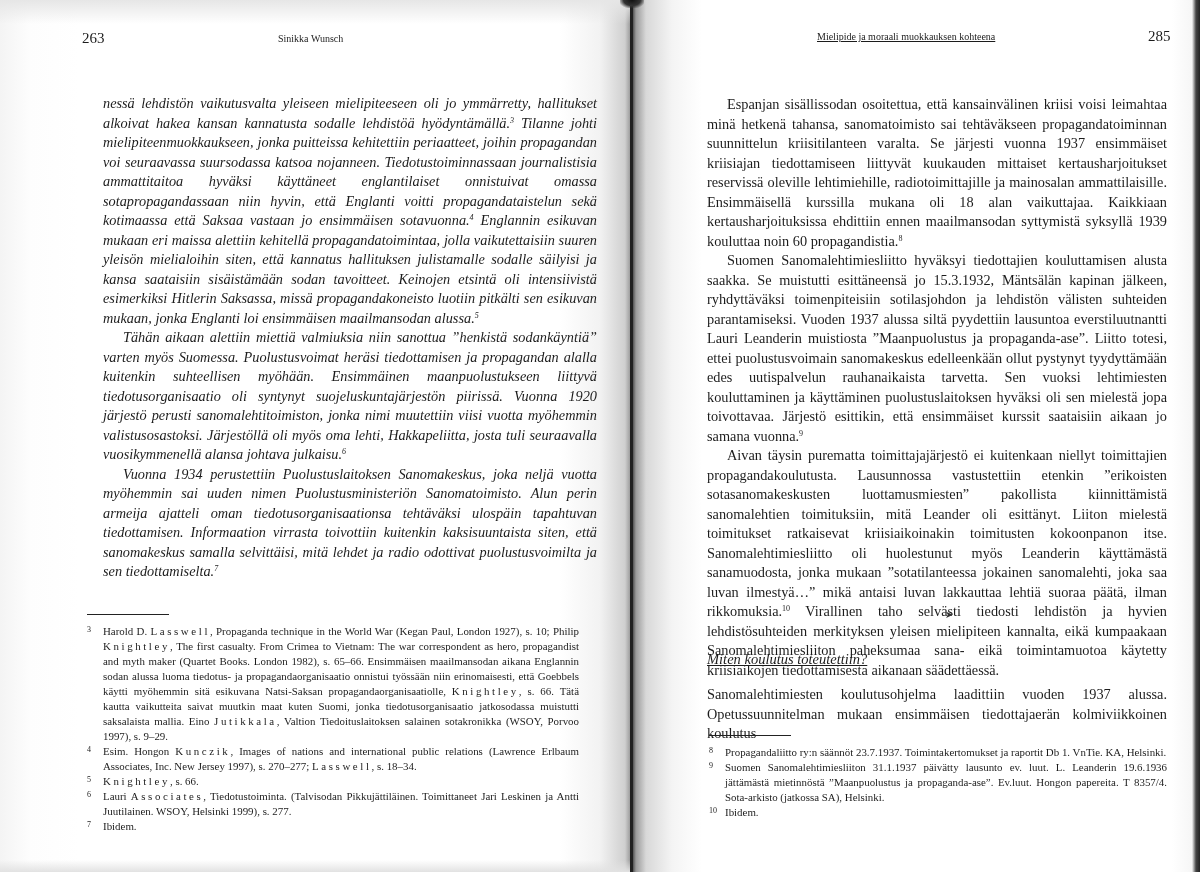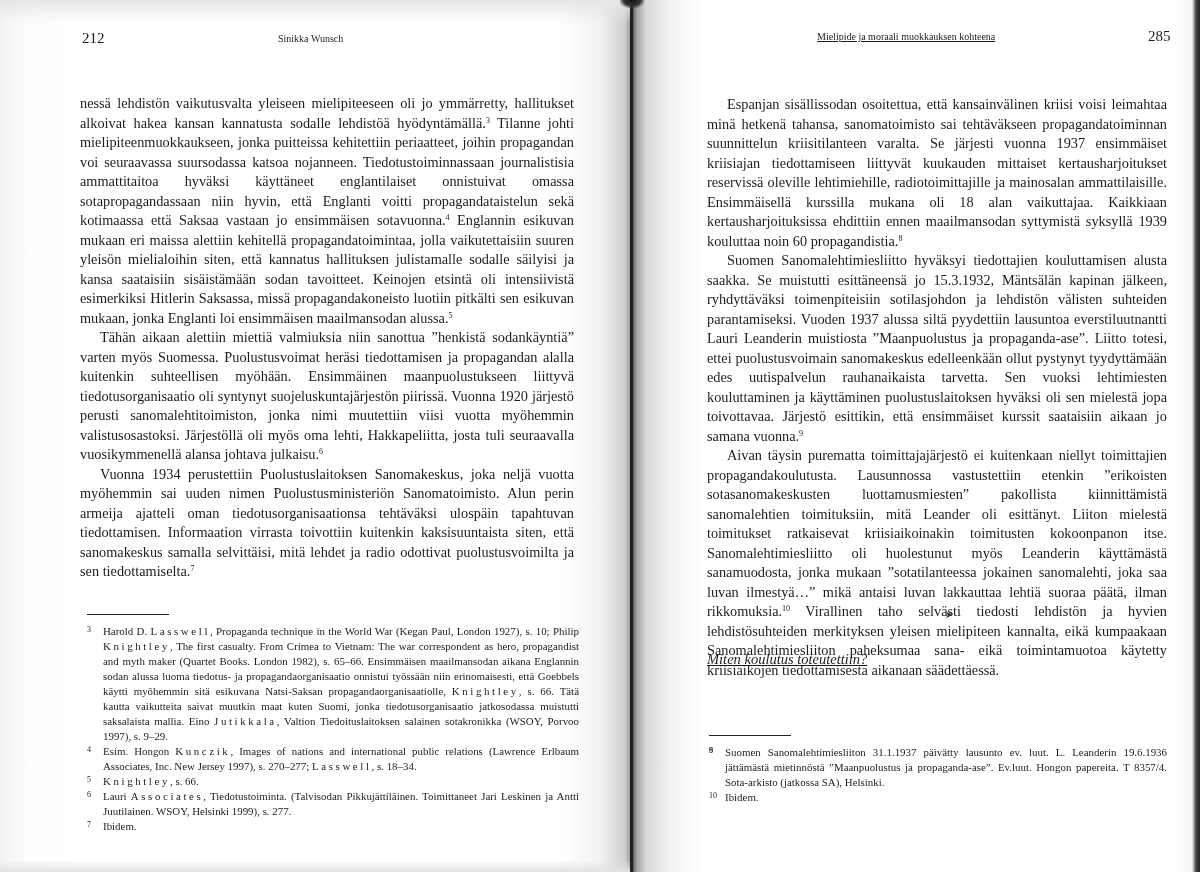--- a/index.html
+++ b/index.html
@@ -58,24 +58,24 @@
       position: absolute; font-style: italic; font-size: 14.5px;
     }
     .cursor-mark { position: absolute; font-size: 10px; color: #333; }
   </style>
 </head>
 <body>
 
 <div class="spread">
 
   <div class="page page-left">
-    <div class="page-num" style="left:82px;">212</div>
+    <div class="page-num" style="left:82px;">263</div>
     <div class="running-head" style="left:278px;top:33px;">Sinikka Wunsch</div>
 
-    <div class="body-text" id="left-body" style="left:80px;top:94px;width:494px;">
+    <div class="body-text" id="left-body" style="left:103px;top:94px;width:494px;font-style:italic;">
         <p class=""><span>nessä lehdistön vaikutusvalta yleiseen mielipiteeseen oli jo ymmärretty, hallitukset alkoivat hakea kansan kannatusta sodalle lehdistöä hyödyntämällä.</span><sup>3</sup><span> Tilanne johti mielipiteenmuokkaukseen, jonka puitteissa kehitettiin periaatteet, joihin propagandan voi seuraavassa suursodassa katsoa nojanneen. Tiedotustoiminnassaan journalistisia ammattitaitoa hyväksi käyttäneet englantilaiset onnistuivat omassa sotapropagandassaan niin hyvin, että Englanti voitti propagandataistelun sekä kotimaassa että Saksaa vastaan jo ensimmäisen sotavuonna.</span><sup>4</sup><span> Englannin esikuvan mukaan eri maissa alettiin kehitellä propagandatoimintaa, jolla vaikutettaisiin suuren yleisön mielialoihin siten, että kannatus hallituksen julistamalle sodalle säilyisi ja kansa saataisiin sisäistämään sodan tavoitteet. Keinojen etsintä oli intensiivistä esimerkiksi Hitlerin Saksassa, missä propagandakoneisto luotiin pitkälti sen esikuvan mukaan, jonka Englanti loi ensimmäisen maailmansodan alussa.</span><sup>5</sup></p>
         <p class="indent"><span>Tähän aikaan alettiin miettiä valmiuksia niin sanottua ”henkistä sodankäyntiä” varten myös Suomessa. Puolustusvoimat heräsi tiedottamisen ja propagandan alalla kuitenkin suhteellisen myöhään. Ensimmäinen maanpuolustukseen liittyvä tiedotusorganisaatio oli syntynyt suojeluskuntajärjestön piirissä. Vuonna 1920 järjestö perusti sanomalehtitoimiston, jonka nimi muutettiin viisi vuotta myöhemmin valistusosastoksi. Järjestöllä oli myös oma lehti, Hakkapeliitta, josta tuli seuraavalla vuosikymmenellä alansa johtava julkaisu.</span><sup>6</sup></p>
         <p class="indent"><span>Vuonna 1934 perustettiin Puolustuslaitoksen Sanomakeskus, joka neljä vuotta myöhemmin sai uuden nimen Puolustusministeriön Sanomatoimisto. Alun perin armeija ajatteli oman tiedotusorganisaationsa tehtäväksi ulospäin tapahtuvan tiedottamisen. Informaation virrasta toivottiin kuitenkin kaksisuuntaista siten, että sanomakeskus samalla selvittäisi, mitä lehdet ja radio odottivat puolustusvoimilta ja sen tiedottamiselta.</span><sup>7</sup></p>
       </div>
 
     <div class="fn-rule" style="left:87px;top:614px;width:82px;"></div>
 
     <div class="footnotes" id="left-fn" style="left:85px;top:624px;width:494px;">
         <p class="fn"><span class="fn-num">3</span><span>Harold D. </span><span class="sp">Lasswell</span><span>, Propaganda technique in the World War (Kegan Paul, London 1927), s. 10; Philip </span><span class="sp">Knightley</span><span>, The first casualty. From Crimea to Vietnam: The war correspondent as hero, propagandist and myth maker (Quartet Books. London 1982), s. 65–66. Ensimmäisen maailmansodan aikana Englannin sodan alussa luoma tiedotus- ja propagandaorganisaatio onnistui työssään niin erinomaisesti, että Goebbels käytti myöhemmin sitä esikuvana Natsi-Saksan propagandaorganisaatiolle, </span><span class="sp">Knightley</span><span>, s. 66. Tätä kautta vaikutteita saivat muutkin maat kuten Suomi, jonka tiedotusorganisaatio jatkosodassa muistutti saksalaista mallia. Eino </span><span class="sp">Jutikkala</span><span>, Valtion Tiedoituslaitoksen salainen sotakronikka (WSOY, Porvoo 1997), s. 9–29.</span></p>
         <p class="fn"><span class="fn-num">4</span><span>Esim. Hongon </span><span class="sp">Kunczik</span><span>, Images of nations and international public relations (Lawrence Erlbaum Associates, Inc. New Jersey 1997), s. 270–277; </span><span class="sp">Lasswell</span><span>, s. 18–34.</span></p>
@@ -92,25 +92,28 @@
     <div class="body-text" id="right-body" style="left:75px;top:95px;width:460px;">
         <p class="indent"><span>Espanjan sisällissodan osoitettua, että kansainvälinen kriisi voisi leimahtaa minä hetkenä tahansa, sanomatoimisto sai tehtäväkseen propagandatoiminnan suunnittelun kriisitilanteen varalta. Se järjesti vuonna 1937 ensimmäiset kriisiajan tiedottamiseen liittyvät kuukauden mittaiset kertausharjoitukset reservissä oleville lehtimiehille, radiotoimittajille ja mainosalan ammattilaisille. Ensimmäisellä kurssilla mukana oli 18 alan vaikuttajaa. Kaikkiaan kertausharjoituksissa ehdittiin ennen maailmansodan syttymistä syksyllä 1939 kouluttaa noin 60 propagandistia.</span><sup>8</sup></p>
         <p class="indent"><span>Suomen Sanomalehtimiesliitto hyväksyi tiedottajien kouluttamisen alusta saakka. Se muistutti esittäneensä jo 15.3.1932, Mäntsälän kapinan jälkeen, ryhdyttäväksi toimenpiteisiin sotilasjohdon ja lehdistön välisten suhteiden parantamiseksi. Vuoden 1937 alussa siltä pyydettiin lausuntoa everstiluutnantti Lauri Leanderin muistiosta ”Maanpuolustus ja propaganda-ase”. Liitto totesi, ettei puolustusvoimain sanomakeskus edelleenkään ollut pystynyt tyydyttämään edes uutispalvelun rauhanaikaista tarvetta. Sen vuoksi lehtimiesten kouluttaminen ja käyttäminen puolustuslaitoksen hyväksi oli sen mielestä jopa toivottavaa. Järjestö esittikin, että ensimmäiset kurssit saataisiin aikaan jo samana vuonna.</span><sup>9</sup></p>
         <p class="indent"><span>Aivan täysin purematta toimittajajärjestö ei kuitenkaan niellyt toimittajien propagandakoulutusta. Lausunnossa vastustettiin etenkin ”erikoisten sotasanomakeskusten luottamusmiesten” pakollista kiinnittämistä sanomalehtien toimituksiin, mitä Leander oli esittänyt. Liiton mielestä toimitukset ratkaisevat kriisiaikoinakin toimitusten kokoonpanon itse. Sanomalehtimiesliitto oli huolestunut myös Leanderin käyttämästä sanamuodosta, jonka mukaan ”sotatilanteessa jokainen sanomalehti, joka saa luvan ilmestyä…” mikä antaisi luvan lakkauttaa lehtiä suoraa päätä, ilman rikkomuksia.</span><sup>10</sup><span> Virallinen taho selvästi tiedosti lehdistön ja hyvien lehdistösuhteiden merkityksen yleisen mielipiteen kannalta, eikä kumpaakaan Sanomalehtimiesliiton paheksumaa sana- eikä toimintamuotoa käytetty kriisiaikojen tiedottamisesta aikanaan säädettäessä.</span></p>
       </div>
 
     <div class="cursor-mark" style="left:313px;top:609px;">➤</div>
 
     <div class="section-heading" style="left:75px;top:651px;text-decoration:underline;">Miten koulutus toteutettiin?</div>
 
+    <div class="body-text" id="right-after" style="left:75px;top:685px;width:460px;">
+        <p><span>Sanomalehtimiesten koulutusohjelma laadittiin vuoden 1937 alussa. Opetussuunnitelman mukaan ensimmäisen tiedottajaerän kolmiviikkoinen koulutus</span></p>
+      </div>
 
     <div class="fn-rule" style="left:77px;top:735px;width:82px;"></div>
 
     <div class="footnotes" id="right-fn" style="left:75px;top:745px;width:460px;">
-        <p class="fn"><span class="fn-num">8</span></p>
+        <p class="fn"><span class="fn-num">8</span><span>Propagandaliitto ry:n säännöt 23.7.1937. Toimintakertomukset ja raportit Db 1. VnTie. KA, Helsinki.</span></p>
         <p class="fn"><span class="fn-num">9</span><span>Suomen Sanomalehtimiesliiton 31.1.1937 päivätty lausunto ev. luut. L. Leanderin 19.6.1936 jättämästä mietinnöstä ”Maanpuolustus ja propaganda-ase”. Ev.luut. Hongon papereita. T 8357/4. Sota-arkisto (jatkossa SA), Helsinki.</span></p>
         <p class="fn"><span class="fn-num">10</span><span>Ibidem.</span></p>
       </div>
   </div>
 
   <div class="spine"></div>
   <div class="spine-top"></div>
 </div>
 
 </body></html>

